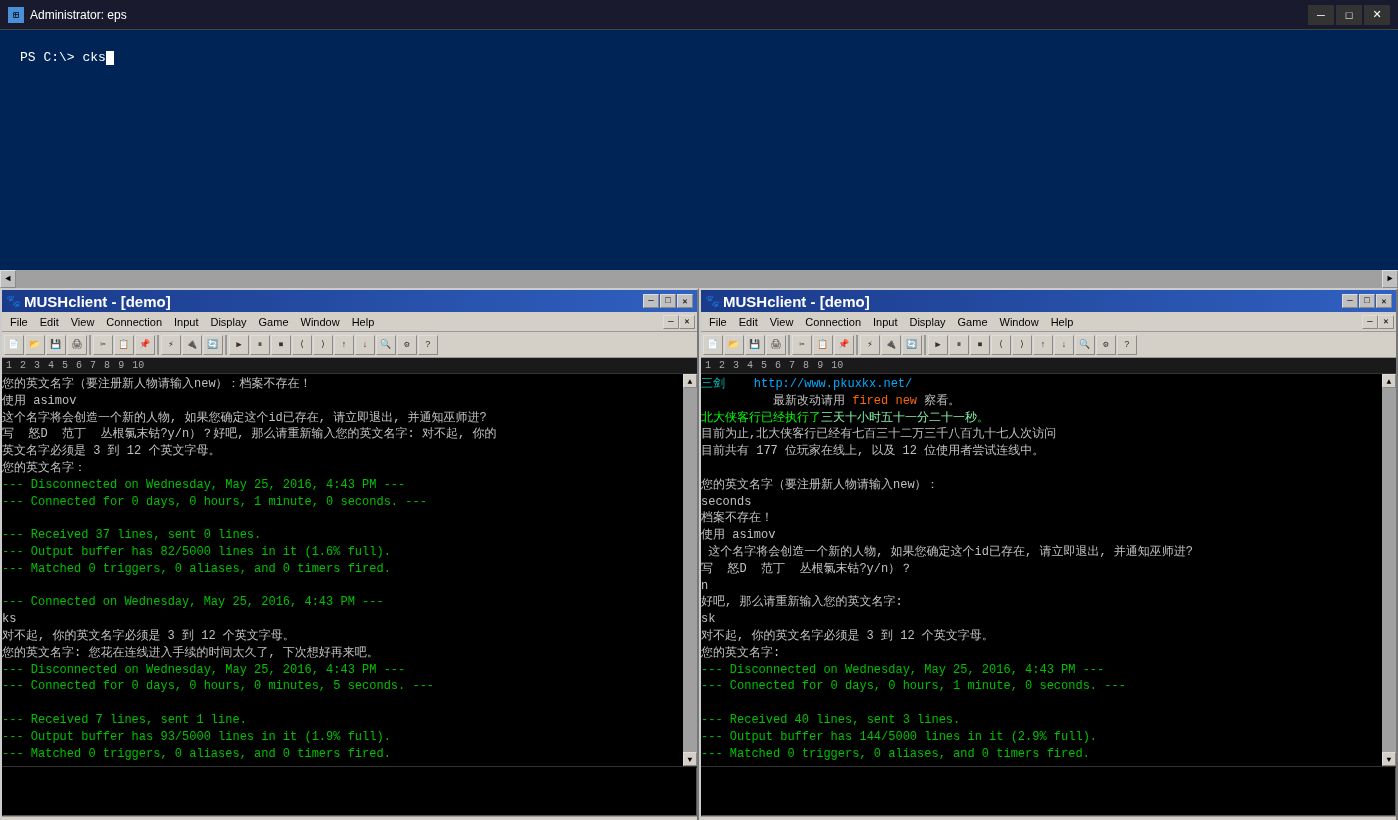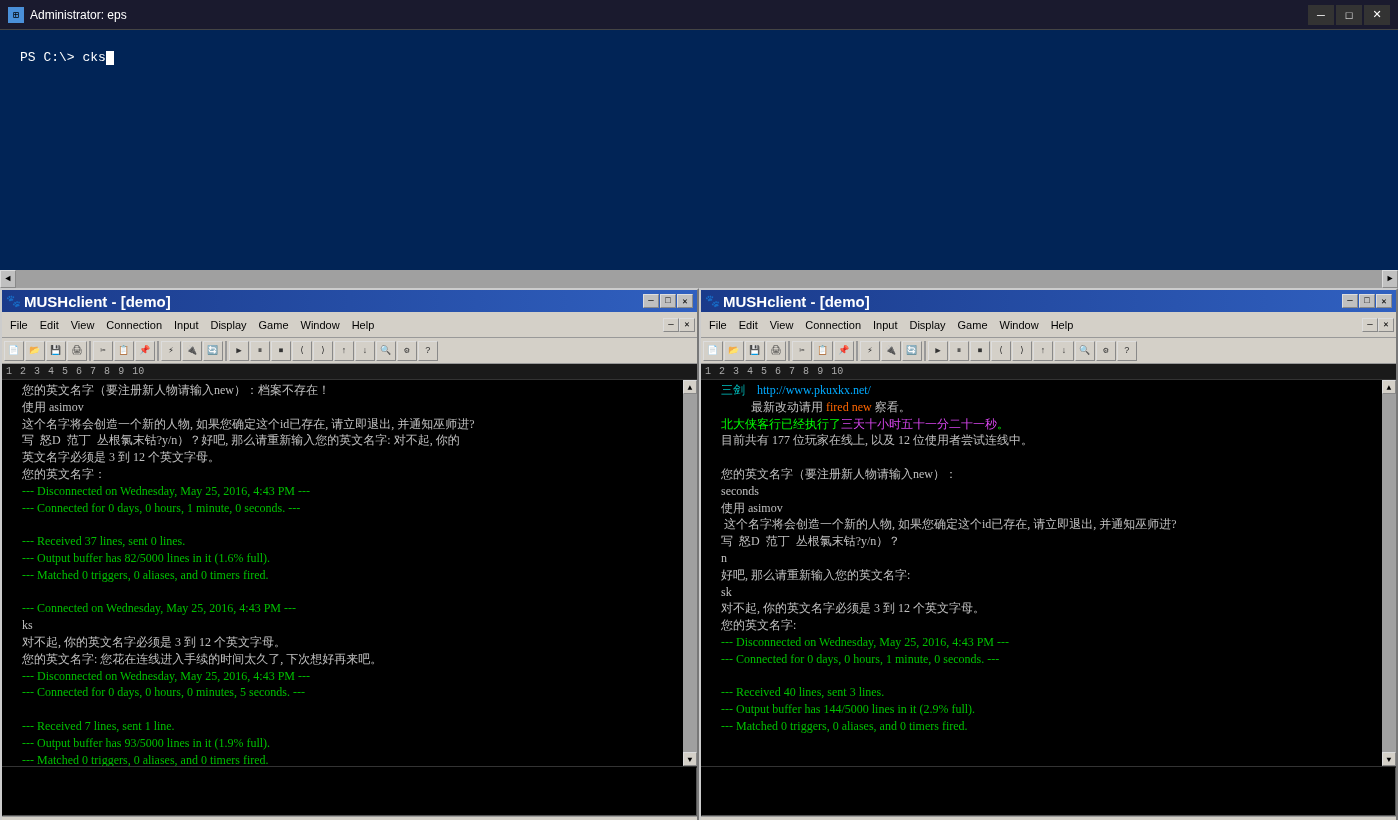--- a/index.html
+++ b/index.html
@@ -147,21 +147,21 @@
       border: 1px outset #ddd;
       font-size: 9px;
       display: flex;
       align-items: center;
       justify-content: center;
       cursor: pointer;
       color: #000;
     }
 
     .mush-menubar {
-      height: 26px;
+      height: 20px;
       background: #d4d0c8;
       display: flex;
       align-items: center;
       padding: 0 2px;
       border-bottom: 1px solid #999;
     }
     .mush-menu-item {
       padding: 0 6px;
       font-size: 11px;
       font-family: Arial, sans-serif;
@@ -219,25 +219,25 @@
     }
 
     .mush-content-area {
       flex: 1;
       display: flex;
       overflow: hidden;
     }
     .mush-content {
       flex: 1;
       background: #000;
-      padding: 2px 20px;
+      padding: 2px 0;
       overflow-y: auto;
       overflow-x: hidden;
       font-size: 12px;
-      font-family: Liberation Serif, serif;
+      font-family: Liberation Mono, monospace;
       line-height: 1.4;
     }
     .mush-scrollbar {
       width: 14px;
       background: #c0c0c0;
       display: flex;
       flex-direction: column;
       align-items: center;
     }
     .mush-scroll-btn {
@@ -488,25 +488,27 @@
       <span class="line-num">6</span>
       <span class="line-num">7</span>
       <span class="line-num">8</span>
       <span class="line-num">9</span>
       <span class="line-num">10</span>
     </div>
     <div class="mush-content-area">
       <div class="mush-content">
         <span class="line"><span class="c-cyan">三剑</span>    <span style="color:#00aaff">http://www.pkuxkx.net/</span></span>
         <span class="line c-white">          最新改动请用 <span style="color:#ff6600">fired new</span> 察看。</span>
-        <span class="line"><span style="color:#00ff00">北大侠客行已经执行了</span><span style="color:#d946ef">三天十小时五十一分二十一秒</span><span style="color:#00ff00">。</span></span>
+        <span class="line"><span style="color:#00ff00">北大侠客行已经执行了</span><span style="color:#86efac">三天十小时五十一分二十一秒</span><span style="color:#00ff00">。</span></span>
+        <span class="line c-white">目前为止,北大侠客行已经有七百三十二万三千八百九十七人次访问</span>
         <span class="line c-white">目前共有 177 位玩家在线上, 以及 12 位使用者尝试连线中。</span>
         <span class="line">&nbsp;</span>
         <span class="line c-white">您的英文名字（要注册新人物请输入new）：</span>
         <span class="line c-white">seconds</span>
+        <span class="line c-white">档案不存在！</span>
         <span class="line c-white">使用 asimov</span>
         <span class="line c-white"> 这个名字将会创造一个新的人物, 如果您确定这个id已存在, 请立即退出, 并通知巫师进?</span>
         <span class="line c-white">写  怒D  范丁  丛根氯末钴?y/n）？</span>
         <span class="line c-white">n</span>
         <span class="line c-white">好吧, 那么请重新输入您的英文名字:</span>
         <span class="line c-white">sk</span>
         <span class="line c-white">对不起, 你的英文名字必须是 3 到 12 个英文字母。</span>
         <span class="line c-white">您的英文名字:</span>
         <span class="line c-green">--- Disconnected on Wednesday, May 25, 2016, 4:43 PM ---</span>
         <span class="line c-green">--- Connected for 0 days, 0 hours, 1 minute, 0 seconds. ---</span>

